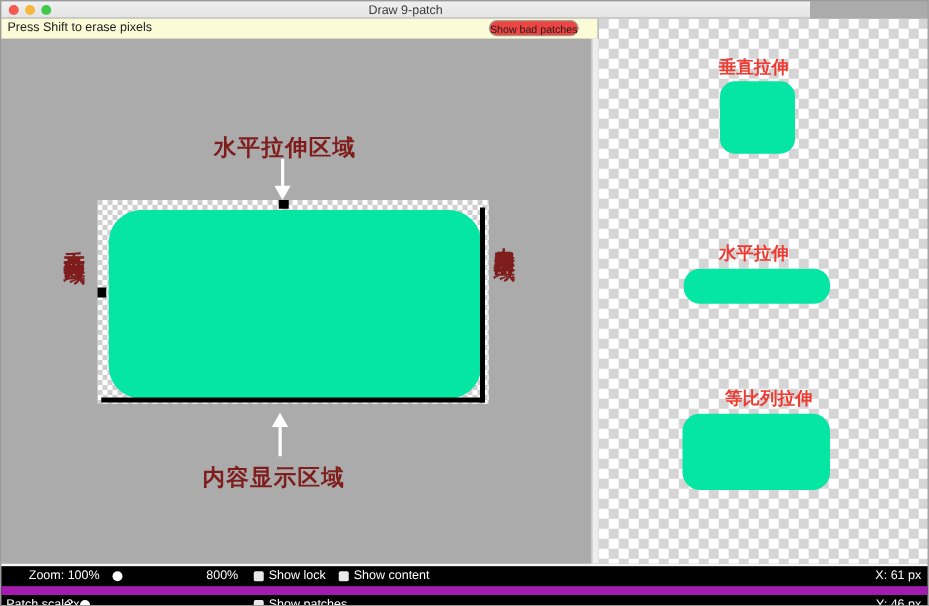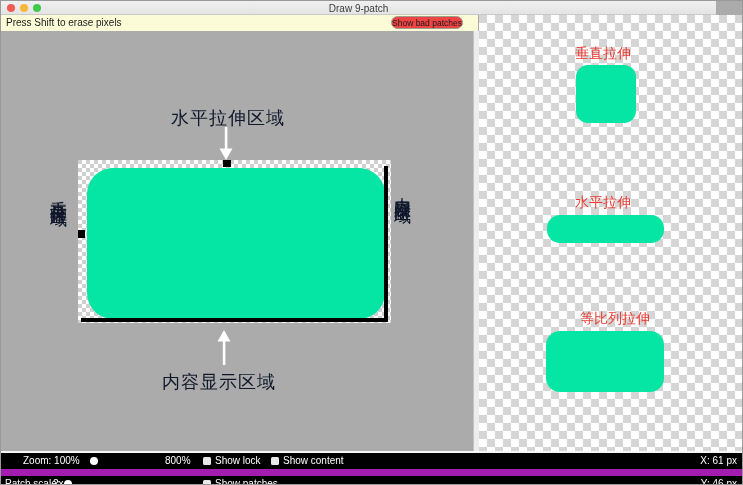--- a/index.html
+++ b/index.html
@@ -7,21 +7,21 @@
   body { font-family: "Liberation Sans", "DejaVu Sans", sans-serif; }
 
   .app {
     position: relative; width: 743px; height: 485px;
     overflow: hidden; background: #ababab;
     border: 1px solid #9a9a9a;
   }
 
   
   .titlebar {
-    position: absolute; left: 0; top: 0; width: 715px; height: 14px;
+    position: absolute; left: 0; top: 0; width: 647px; height: 14px;
     background: linear-gradient(#f0f0f0, #e4e4e4);
     border-bottom: 1px solid #c9c9c9;
   }
   .lights { position: absolute; left: 6px; top: 3px; display: flex; gap: 5px; }
   .light { width: 8px; height: 8px; border-radius: 50%; display: inline-block; }
   .light.red    { background: #f25a52; }
   .light.yellow { background: #f6b73c; }
   .light.green  { background: #42c94c; }
   .wtitle {
     position: absolute; left: 0; top: 1px; width: 100%;
@@ -65,21 +65,21 @@
     position: absolute; left: 9px; top: 8px; width: 298px; height: 151px;
     background: #05e5a4; border-radius: 26px;
   }
   .mark { position: absolute; background: #000; }
   .mark.top-dot    { left: 145px; top: 0;    width: 8px;   height: 7px; }
   .mark.left-dot   { left: 0;     top: 70px; width: 7px;   height: 8px; }
   .mark.right-line { left: 306px; top: 6px;  width: 4px;   height: 156px; }
   .mark.bottom-line{ left: 3px;   top: 158px;width: 307px; height: 4px; }
 
   .red-label {
-    position: absolute; color: #0f172a; font-weight: normal;
+    position: absolute; color: #7f1d1d; font-weight: bold;
     font-family: "DejaVu Sans", "Liberation Sans", sans-serif;
   }
   .red-label.h { font-size: 18px; text-align: center; letter-spacing: 1px; }
   .red-label.v {
     writing-mode: vertical-rl; text-orientation: upright;
     font-size: 17px; letter-spacing: 2px; line-height: 18px;
   }
   .lbl-top    { left: 147px; top: 75px;  width: 160px; }
   .lbl-bottom { left: 138px; top: 339px; width: 160px; font-size: 19px; }
   .lbl-left   { left: 49px;  top: 156px; }
@@ -92,21 +92,21 @@
   
   .vdivider {
     position: absolute; left: 472px; top: 30px; width: 6px; height: 420px;
     background: #ededed; border-left: 1px solid #c2c2c2;
   }
   .preview {
     position: absolute; left: 478px; top: 14px; width: 265px; height: 436px;
   }
   .pv-label {
     position: absolute; left: 0; width: 248px; text-align: center;
-    color: #ee3a30; font-weight: normal; font-size: 14px;
+    color: #ee3a30; font-weight: bold; font-size: 14px;
     font-family: "DejaVu Sans", "Liberation Sans", sans-serif;
   }
   .pv-shape { position: absolute; background: #05e5a4; }
   .pv1-label { top: 30px; }
   .pv1-shape { left: 97px; top: 50px; width: 60px; height: 58px; border-radius: 12px; }
   .pv2-label { top: 179px; }
   .pv2-shape { left: 68px; top: 200px; width: 117px; height: 28px; border-radius: 13px; }
   .pv3-label { top: 295px; padding-left: 24px; }
   .pv3-shape { left: 67px; top: 316px; width: 118px; height: 61px; border-radius: 14px; }
 

